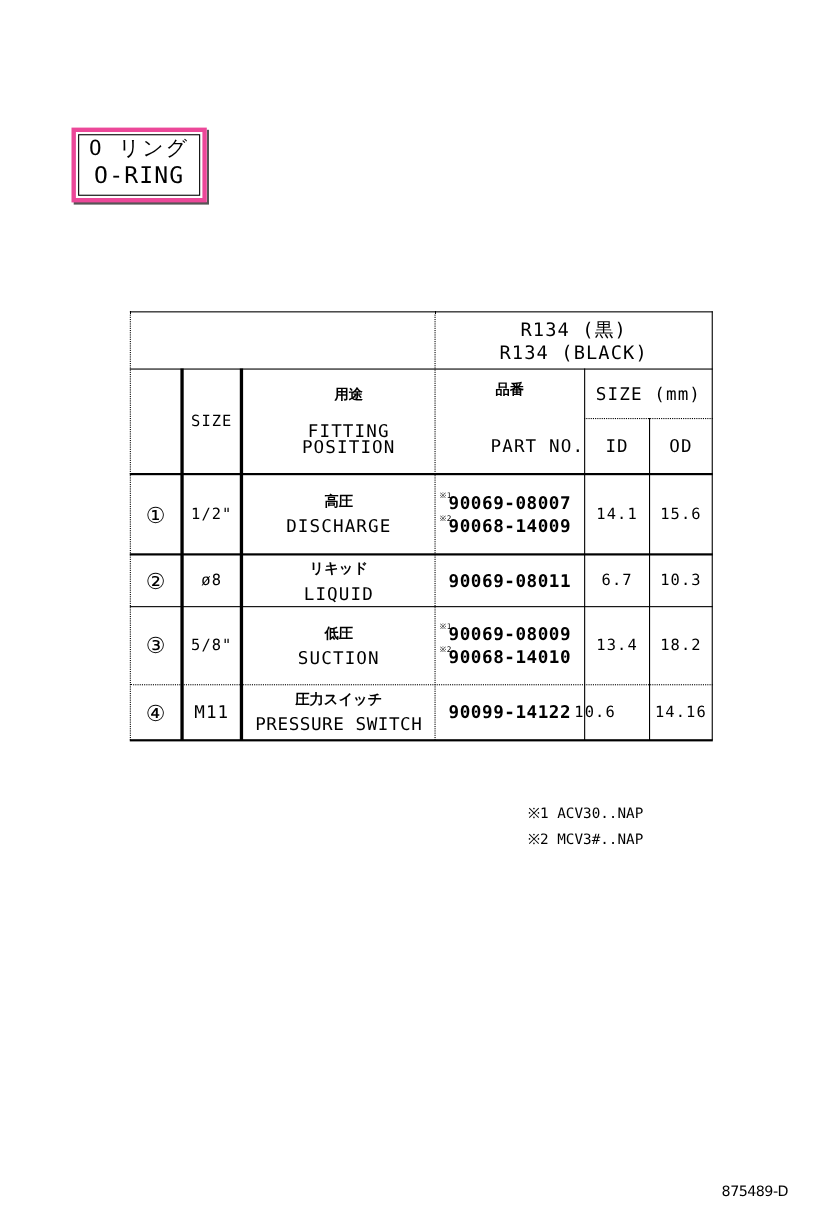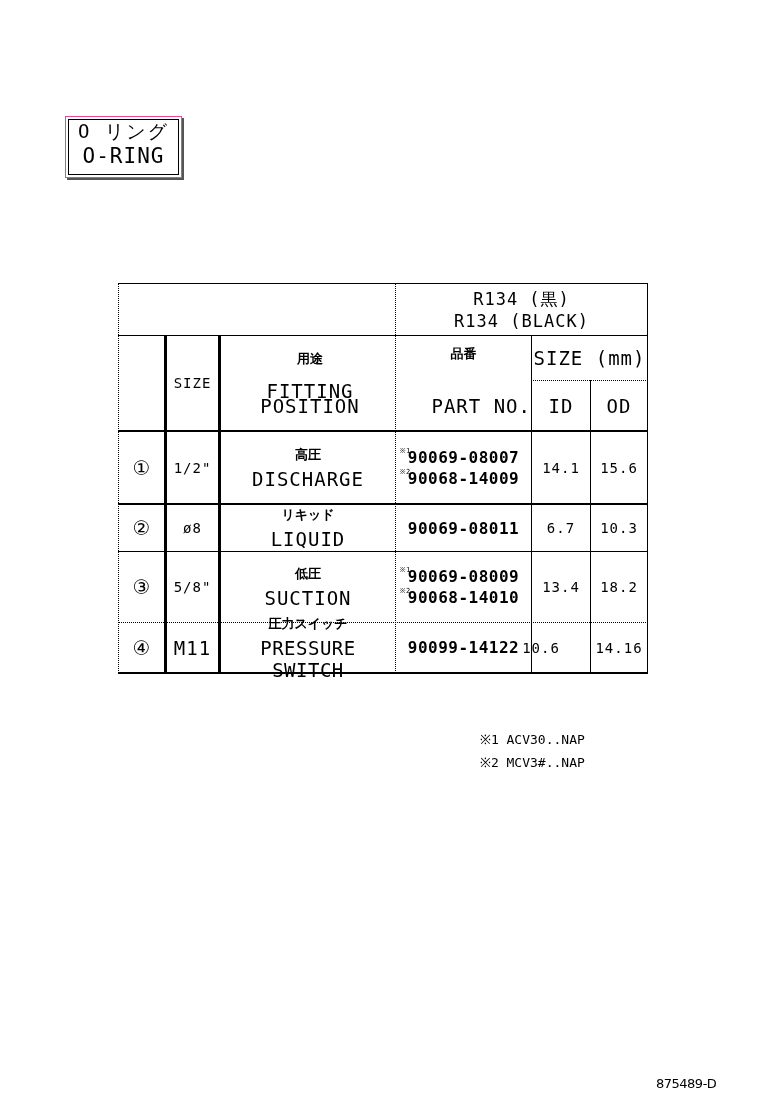--- a/index.html
+++ b/index.html
@@ -1,36 +1,36 @@
 <!DOCTYPE html>
 <html><head>
 <meta charset="utf-8">
 <style>
   html, body { margin: 0; padding: 0; background: #ffffff; }
   body { width: 760px; height: 1112px; position: relative; overflow: hidden;
          font-family: "DejaVu Sans Mono", "Liberation Mono", monospace; color: #000; }
   .abs { position: absolute; }
   
   .title-box { left: 65px; top: 116px; width: 115px; height: 60px;
-               border: 1px solid #ec4899; box-shadow: 2px 2px 0 #555; }
+               border: 4px solid #ec4899; box-shadow: 2px 2px 0 #555; }
   .title-box .inner { position: absolute; left: 2px; top: 2px; right: 2px; bottom: 2px; border: 1px solid #000; }
   .title-jp { position: absolute; left: 0; right: 0; top: 2px; text-align: center; font-size: 19px; letter-spacing: 2px; }
   .title-en { position: absolute; left: 0; right: 0; top: 27px; text-align: center; font-size: 21px; letter-spacing: 1px; }
 
   
   .hl { position: absolute; height: 0; border-top: 1px solid #000; }
   .hl.b { border-top: 2px solid #000; }
   .hl.d { border-top: 1px dotted #000; }
   .vl { position: absolute; width: 0; border-left: 1px solid #000; }
   .vl.b { border-left: 3px solid #000; }
   .vl.d { border-left: 1px dotted #000; }
 
   .cell { position: absolute; display: flex; flex-direction: column; align-items: center; justify-content: center; text-align: center; }
   .t14 { font-size: 14px; letter-spacing: 1px; }
-  .t13 { font-size: 19px; letter-spacing: 1px; }
+  .t13 { font-size: 16px; letter-spacing: 1px; }
   .t17 { font-size: 17px; letter-spacing: 1px; }
   .jp { font-size: 13px; font-weight: bold; font-family: "DejaVu Sans", sans-serif; }
   .part { font-size: 16px; font-weight: bold; letter-spacing: 0.5px; line-height: 21px; position: relative; }
   .mark { position: absolute; left: -8px; font-size: 7px; font-weight: normal; }
   .circ { font-size: 20px; font-family: "DejaVu Sans", sans-serif; }
   .note { font-size: 13px; font-family: "DejaVu Sans Mono", monospace; }
   .ref { font-size: 13px; font-family: "DejaVu Sans", sans-serif; letter-spacing: -0.5px; }
 </style>
 </head>
 <body>
@@ -61,21 +61,21 @@
   <div class="vl" style="left:647px; top:283px; height:390px;"></div>
 
   <div class="cell" style="left:396px; top:284px; width:251px; height:51px;">
     <div class="t17">R134 (黒)</div>
     <div class="t17">R134 (BLACK)</div>
   </div>
 
   <div class="cell" style="left:167px; top:336px; width:51px; height:94px;">
     <div class="t14">SIZE</div>
   </div>
-  <div class="cell" style="left:223px; top:336px; width:174px; height:94px; justify-content:flex-start;text-align:center;">
+  <div class="cell" style="left:230px; top:336px; width:174px; height:94px; justify-content:flex-start;text-align:center;">
     <div class="jp" style="margin-top:14px;">用途</div>
     <div class="t13" style="margin-top:16px; line-height:15px;">FITTING</div>
     <div class="t13" style="line-height:15px;">POSITION</div>
   </div>
   <div class="cell" style="left:396px; top:332px; width:135px; height:44px;">
     <div class="jp">品番</div>
   </div>
   <div class="cell" style="left:396px; top:381px; width:135px; height:49px;align-items:flex-end;">
     <div class="t13">PART NO.</div>
   </div>

